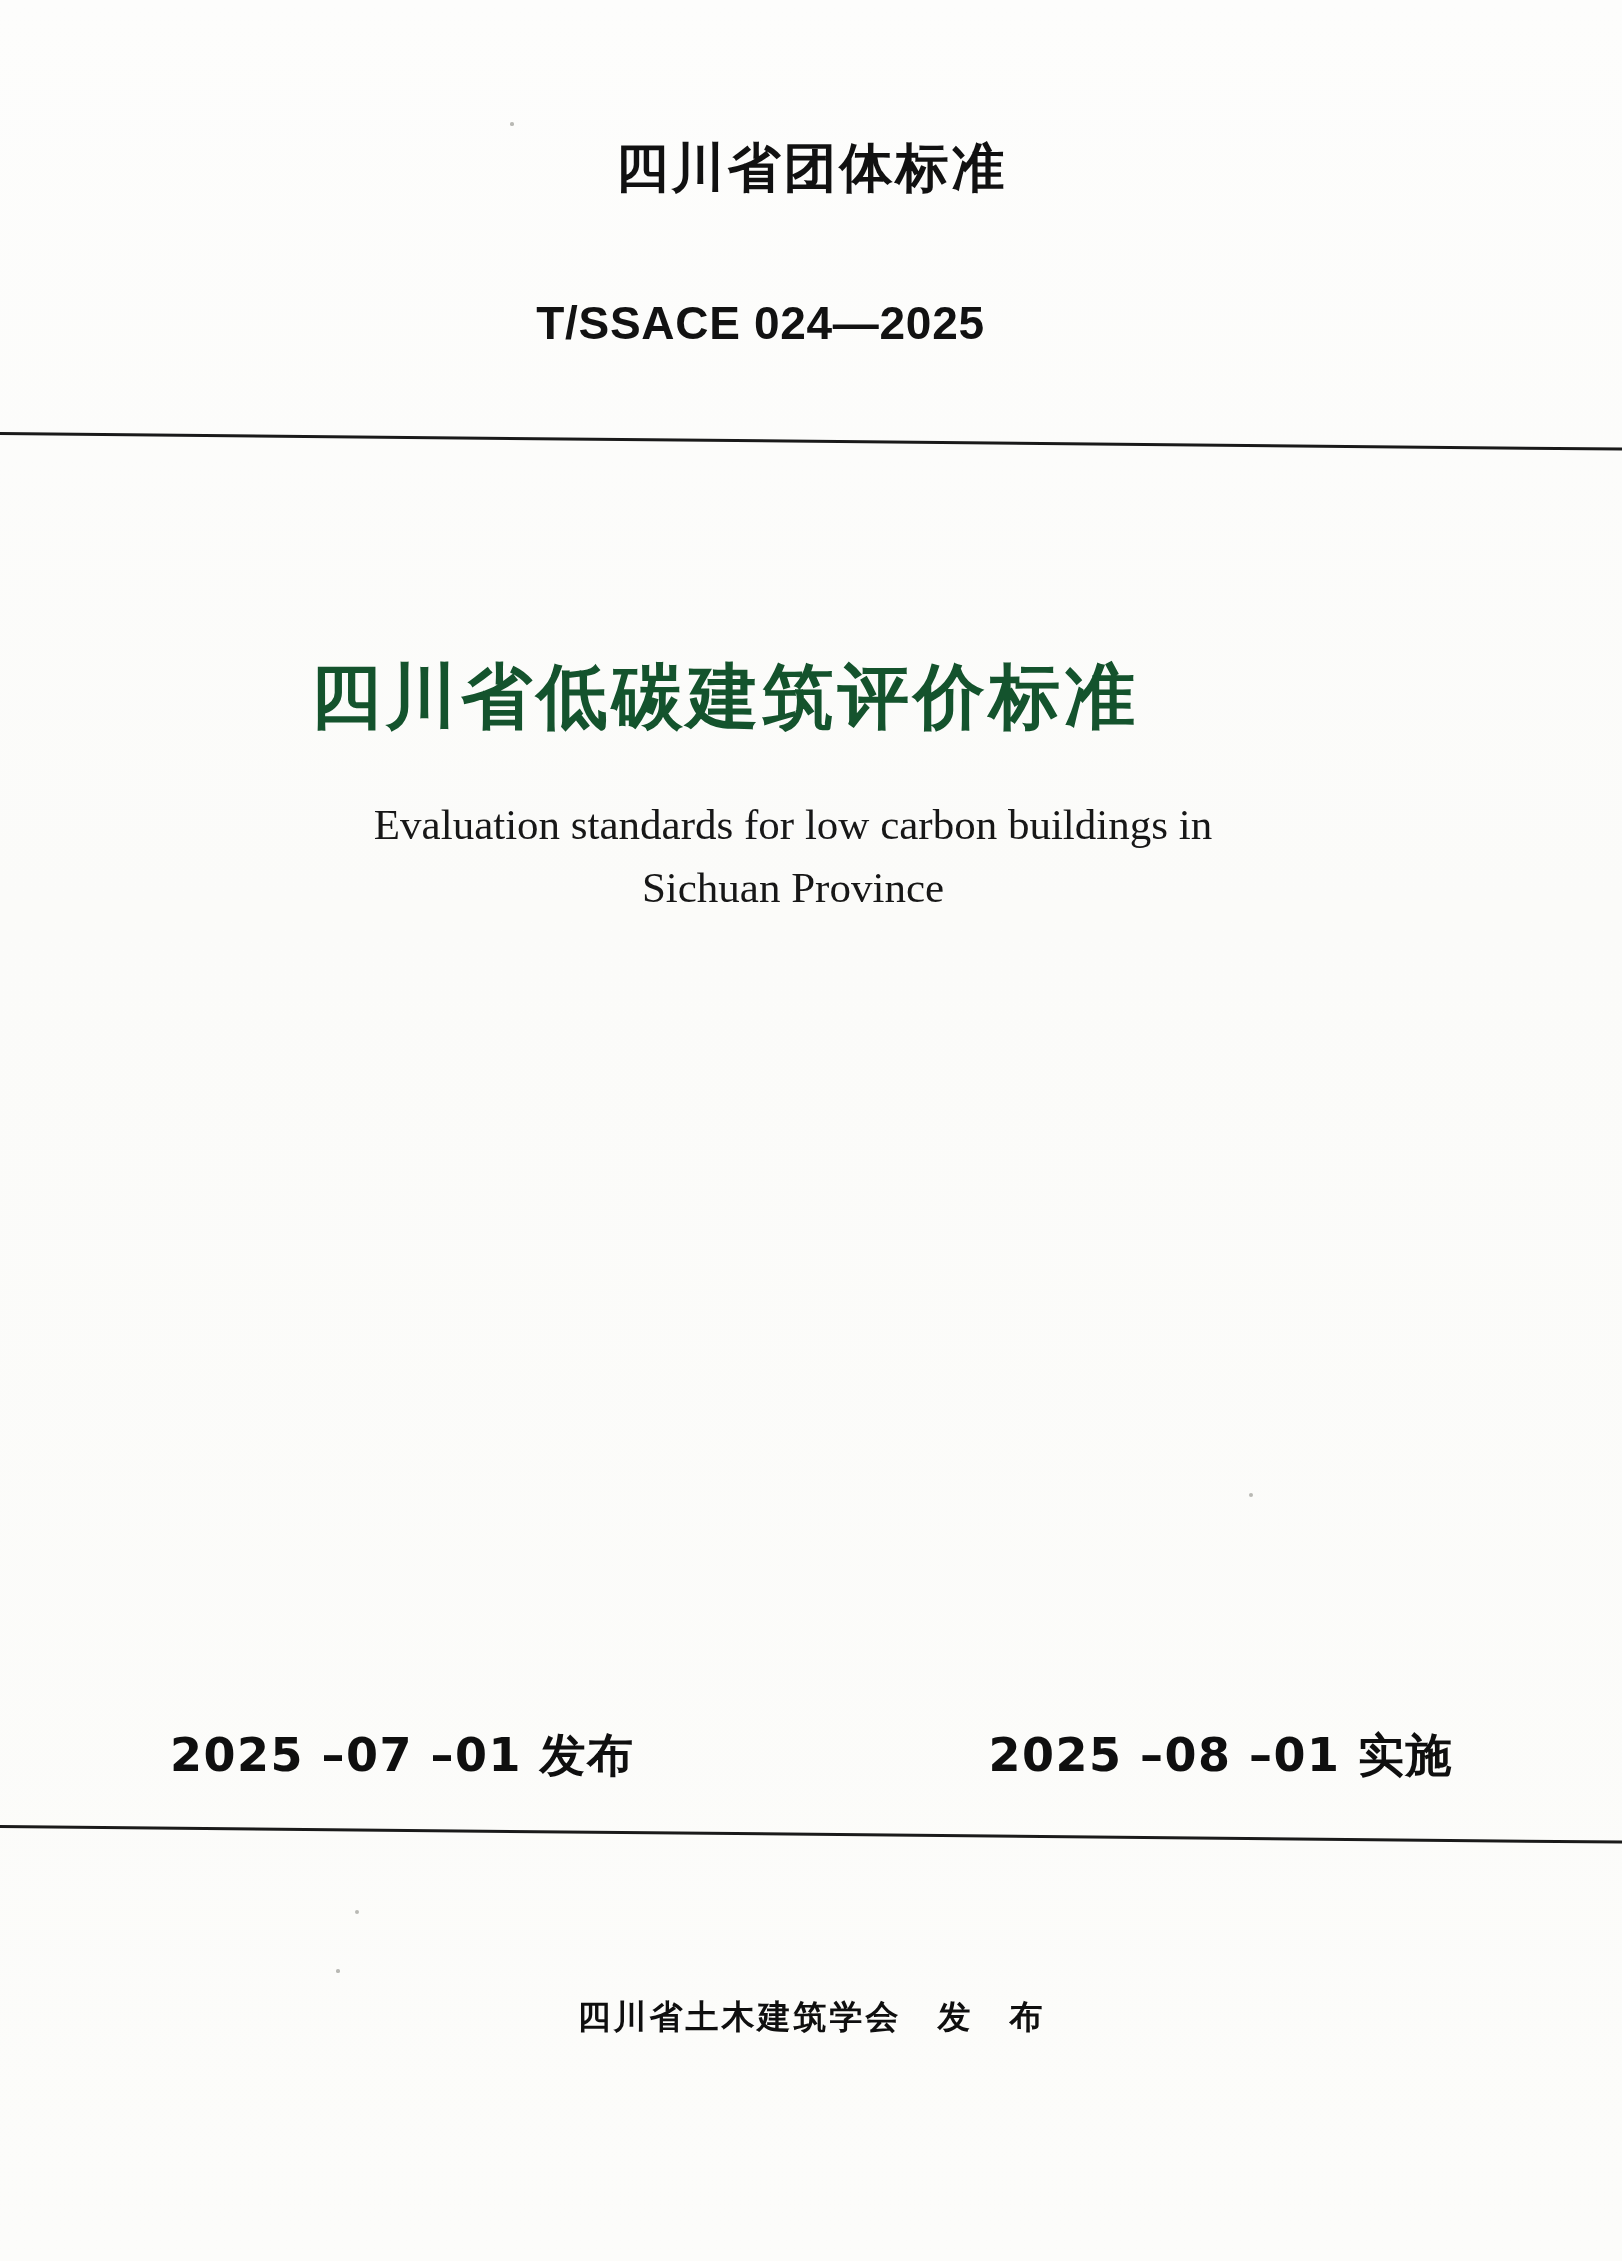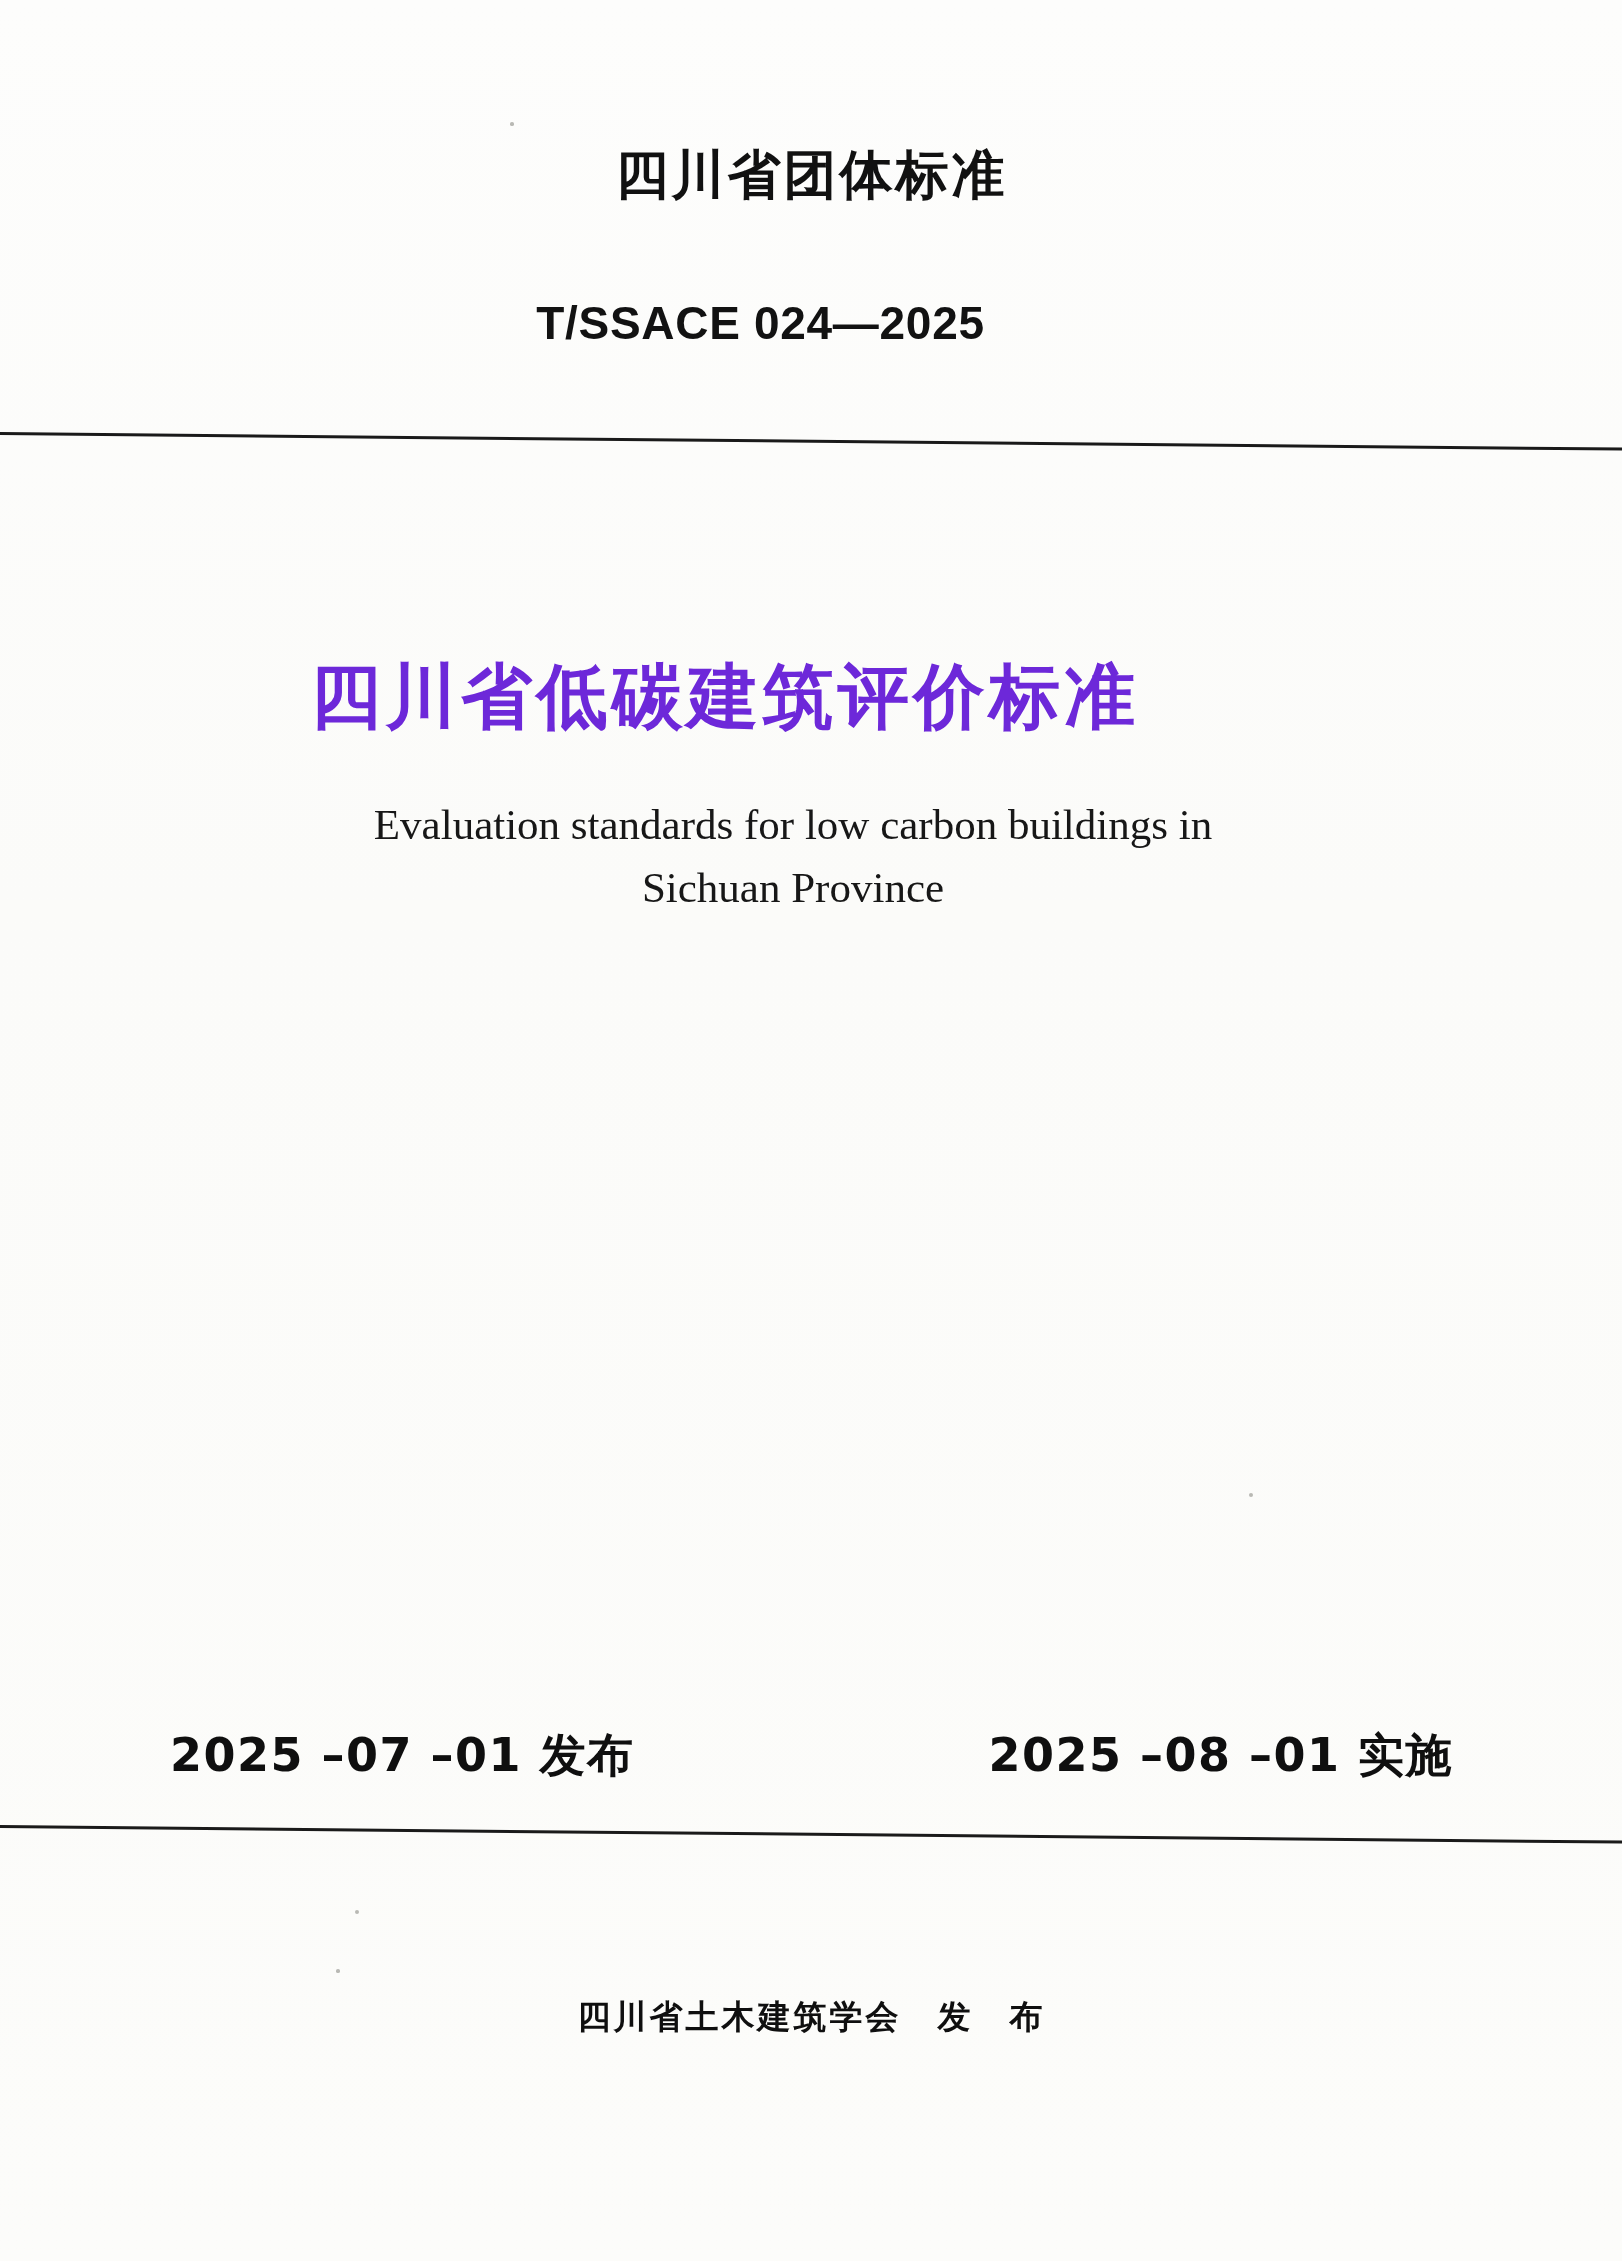--- a/index.html
+++ b/index.html
@@ -24,21 +24,21 @@
     background: linear-gradient(180deg, #fdfdfc 0%, #fbfbf9 40%, #fcfcfa 100%);
   }
 
   .content {
     position: absolute;
     inset: 0;
   }
 
   .series-title {
     position: absolute;
-    top: 140px;
+    top: 133px;
     left: 0;
     width: 1623px;
     text-align: center;
     font-family: "DejaVu Sans", "Liberation Sans", sans-serif;
     font-weight: 700;
     font-size: 53px;
     letter-spacing: 3px;
     color: #111111;
   }
 
@@ -81,21 +81,21 @@
   .main-title {
     position: absolute;
     top: 650px;
     left: 0;
     width: 1450px;
     text-align: center;
     font-family: "DejaVu Sans", "Liberation Sans", sans-serif;
     font-weight: 700;
     font-size: 71px;
     letter-spacing: 4.4px;
-    color: #6d28d9;
+    color: #14532d;
   }
 
   .en-title {
     position: absolute;
     top: 798px;
     left: 0;
     width: 1586px;
     text-align: center;
     font-family: "Liberation Serif", "DejaVu Serif", serif;
     font-size: 43px;

